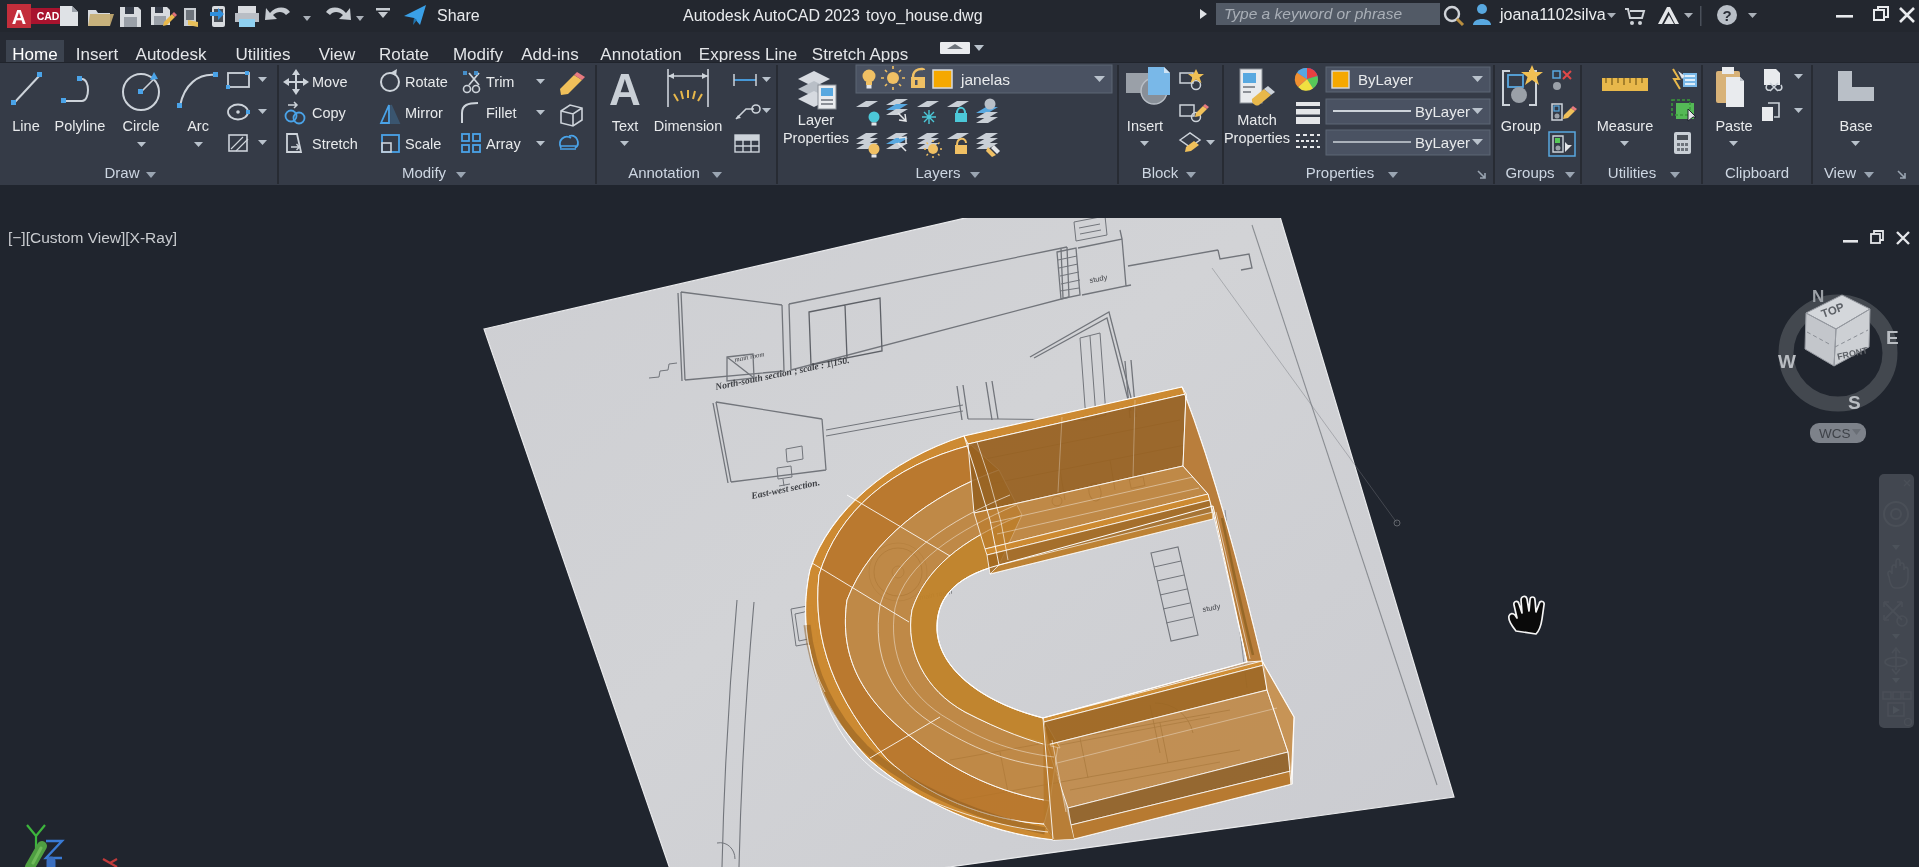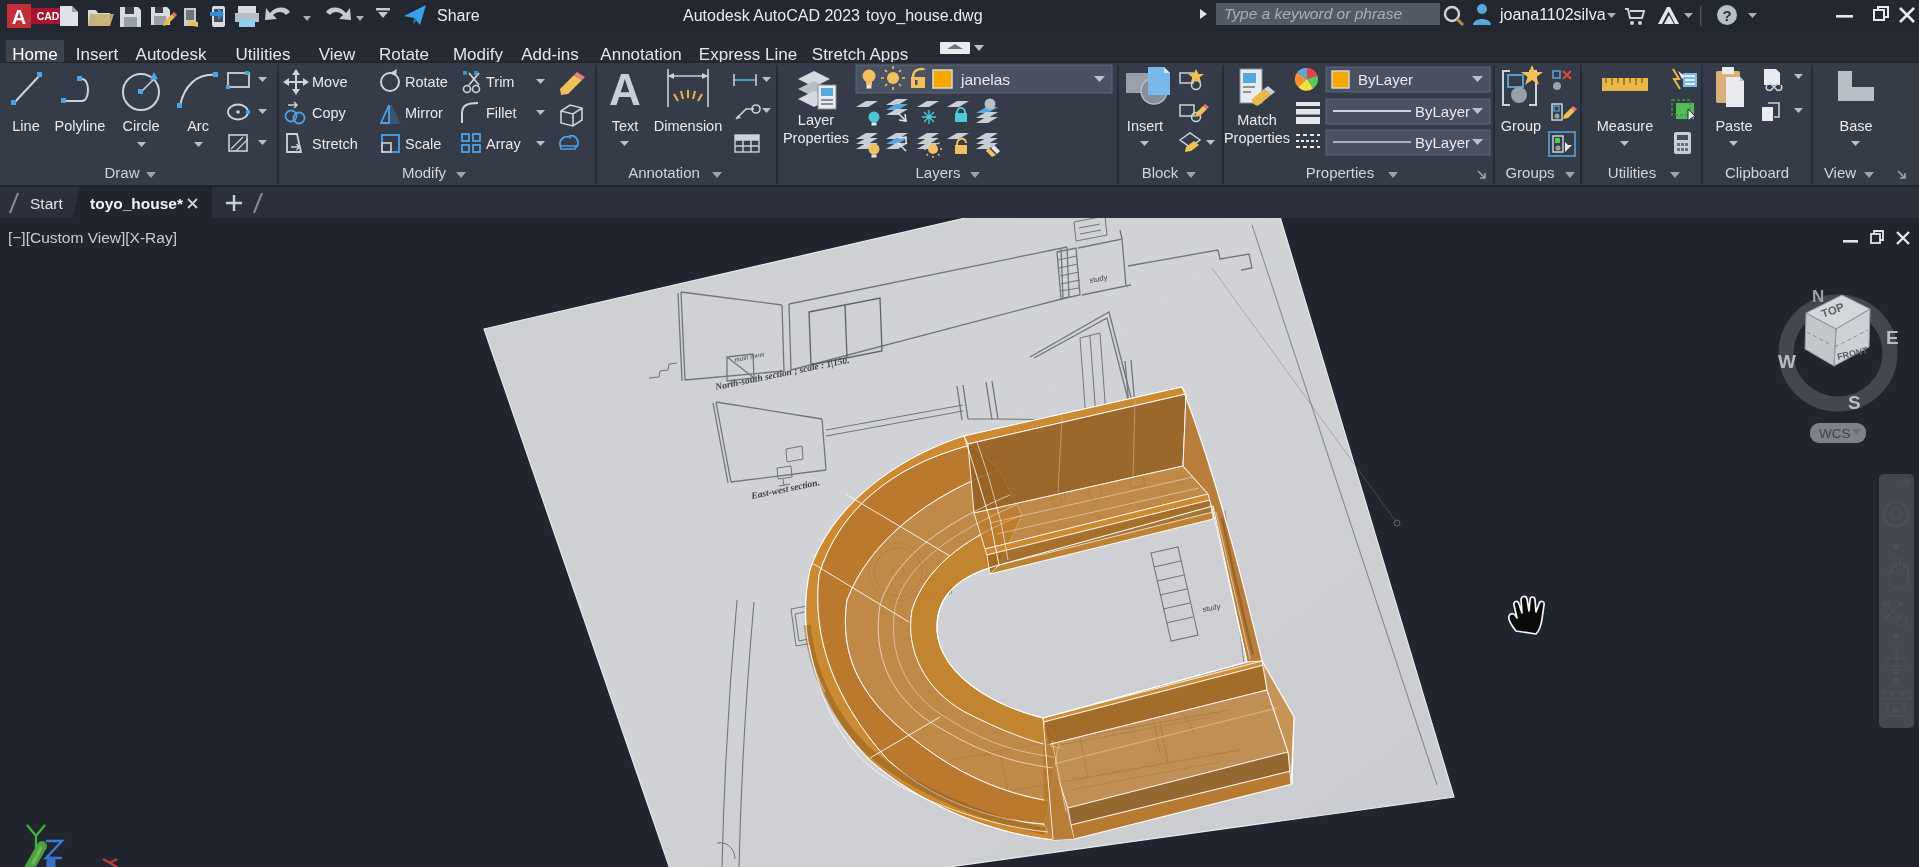--- a/index.html
+++ b/index.html
@@ -483,31 +483,20 @@
       <text x="1757" y="177" font-size="15" fill="#cdd6e2" text-anchor="middle">Clipboard</text>
 
       <path d="M1838 70 l14 0 0 16 22 0 0 14 -36 0 z" fill="#b9bfc7"></path>
       <text x="1856" y="130" font-size="14.5" fill="#e8eaec" text-anchor="middle">Base</text>
       <path d="M1851 140 l9 0 -4.5 5 z" fill="#b9c2cc"></path>
       <text x="1840" y="177" font-size="15" fill="#cdd6e2" text-anchor="middle">View</text>
       <path d="M1864 171 l10 0 -5 6 z" fill="#9aa5b2"></path>
       <path d="M1898 170 l7 7 m0 -5 l0 5 -5 0" stroke="#9aa5b2" stroke-width="1.6" fill="none"></path>
     </svg>
   </div>
-  <div id="tabbar">
-    <svg class="abs" style="left:0;top:0" width="300" height="33" viewBox="0 0 300 33" font-family="Liberation Sans, sans-serif">
-      <path d="M18 6 L10 26" stroke="#8a9097" stroke-width="2"></path>
-      <text x="30" y="22" font-size="15.5" fill="#dfe2e6">Start</text>
-      <path d="M80 0 L212 0 L212 33 L72 33 Z" fill="#20252e"></path>
-      <text x="90" y="22" font-size="15.5" font-weight="bold" fill="#f2f3f5">toyo_house*</text>
-      <path d="M188 12 l9 9 m0 -9 l-9 9" stroke="#c9cfd6" stroke-width="1.8"></path>
-      <path d="M226 16 l16 0 m-8 -8 l0 16" stroke="#c9cfd6" stroke-width="2.4"></path>
-      <path d="M262 6 L254 26" stroke="#8a9097" stroke-width="2"></path>
-    </svg>
-  </div>
   <svg id="viewport" width="1919" height="867" viewBox="0 0 1919 867" font-family="Liberation Sans, sans-serif">
     <defs>
       <clipPath id="vp">
           <rect x="0" y="218" width="1919" height="649"></rect>
         </clipPath>
       <linearGradient id="paperg" x1="0" y1="0" x2="1" y2="1">
         <stop offset="0" stop-color="#cdced2"></stop>
           <stop offset="0.45" stop-color="#d2d3d6"></stop>
           <stop offset="1" stop-color="#cacbd0"></stop>
       </linearGradient>

